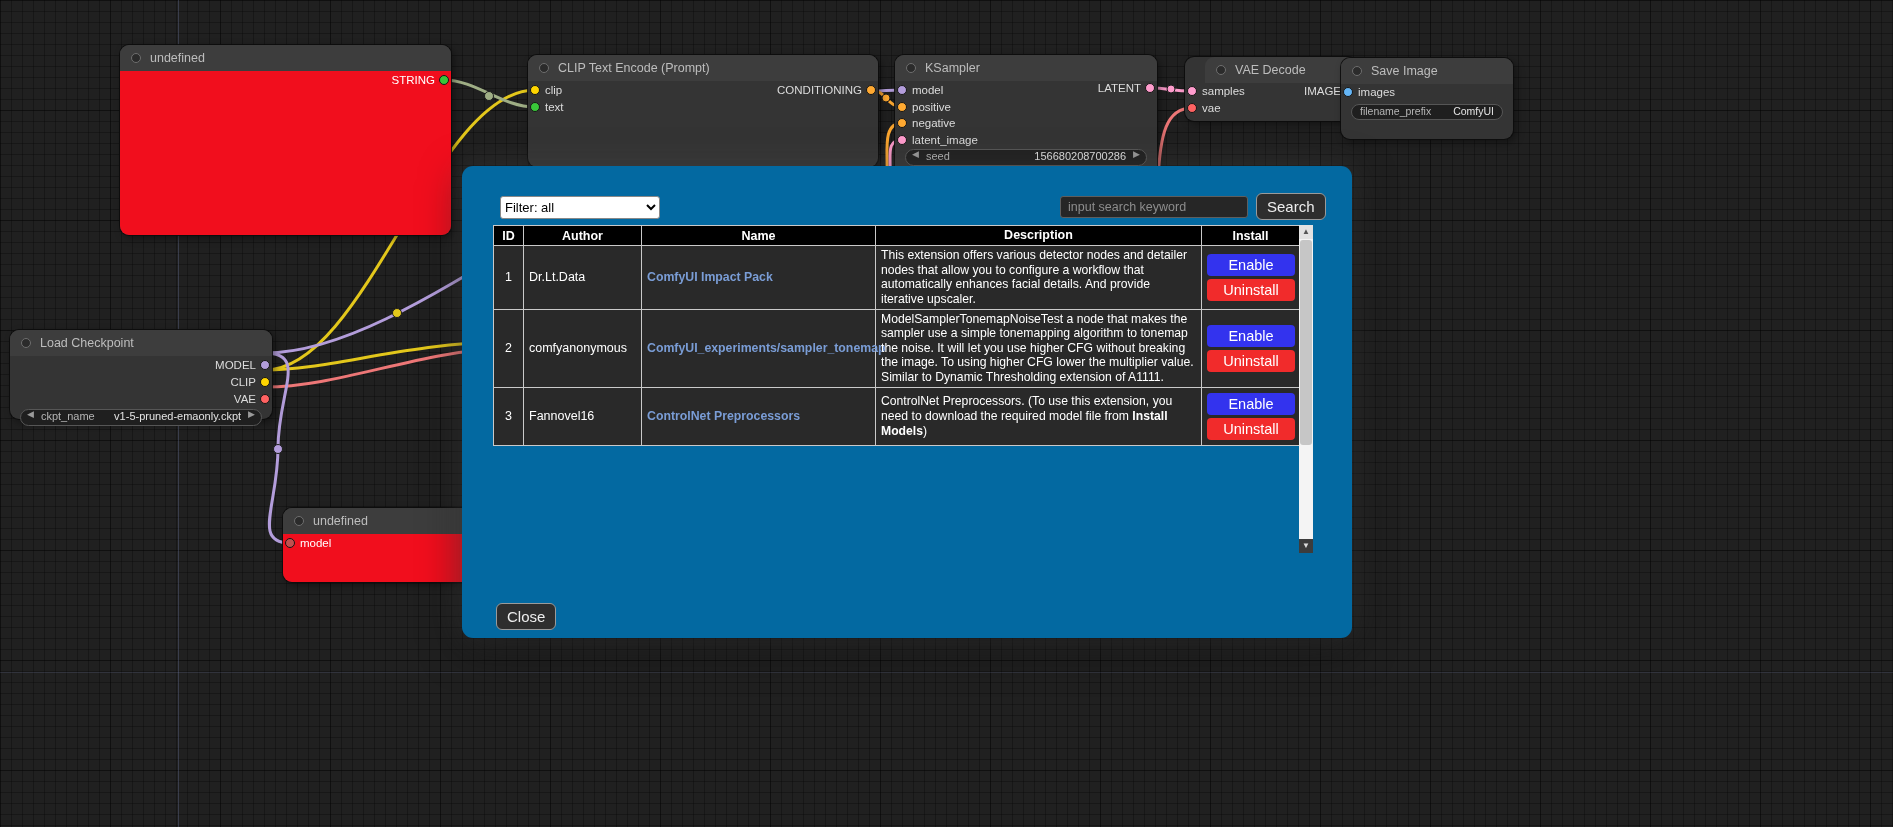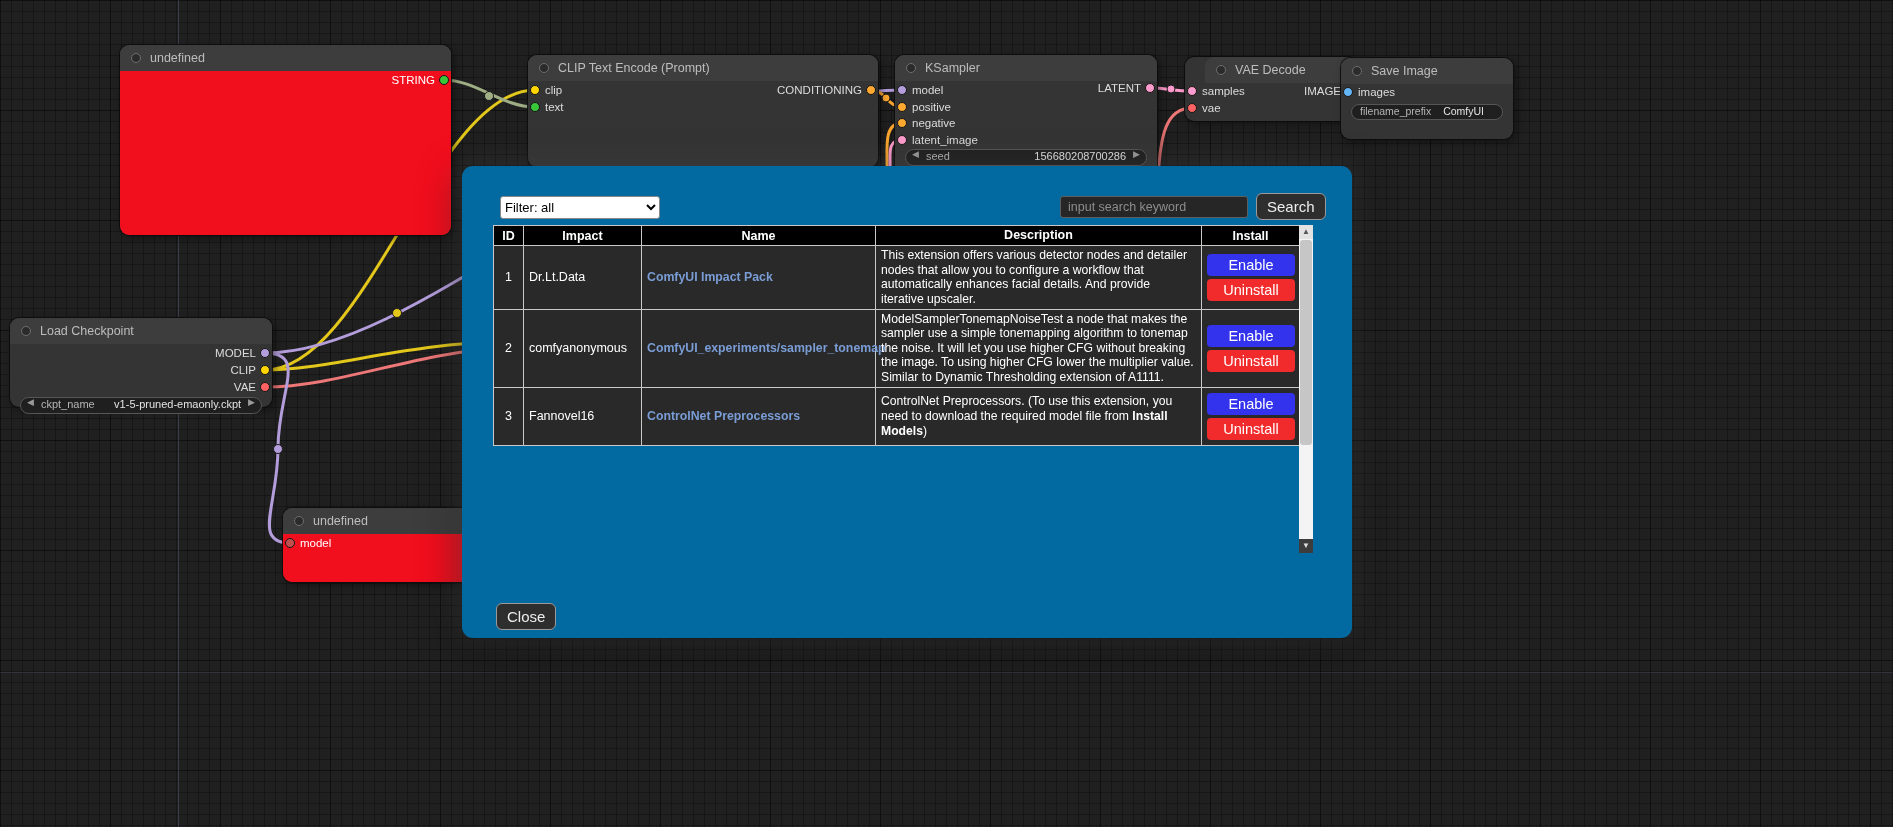--- a/index.html
+++ b/index.html
@@ -34,21 +34,21 @@
   .pin { position:absolute; width:10px; height:10px; border-radius:50%; border:1px solid #161616; z-index:4; }
   .slot-label { position:absolute; font-size:11.5px; color:#dcdcdc; line-height:14px; white-space:nowrap; }
   .slot-label.out { text-align:right; }
   .slot-label.on-red { color:#ffffff; }
   .widget { position:absolute; height:17px; background:#1f1f1f; border:1px solid #565656; border-radius:9px;
             display:flex; font-size:11px; color:#c9c9c9; padding:0 6px; }
   .widget .arrow { color:#9a9a9a; font-size:9px; line-height:1; }
   .widget .wname { margin:0 7px; color:#b5b5b5; white-space:nowrap; }
   .widget .wvalue { margin-left:auto; margin-right:7px; color:#e3e3e3; white-space:nowrap; }
   .widget.noarrows .wname { margin-left:2px; }
-  .widget.noarrows .wvalue { margin-right:12px; }
+  .widget.noarrows .wvalue { margin-right:2px; }
 
   
   .dialog { position:absolute; left:462px; top:166px; width:890px; height:472px; z-index:10;
             background:#0369a1; border-radius:11px;
             box-shadow:0 0 34px rgba(255,255,255,0.12), 0 10px 40px rgba(0,0,0,0.55); }
   .filter-select { position:absolute; left:38px; top:30px; width:160px; height:23px;
                    font-size:13px; font-family:"Liberation Sans",sans-serif; background:#ffffff; color:#000;
                    border:1px solid #888; border-radius:3px; }
   .search-input { position:absolute; left:598px; top:30px; width:188px; height:22px;
                   background:#262626; border:1px solid #5e5e5e; border-radius:3px;
@@ -176,21 +176,21 @@
       <span class="node-title">Save Image</span>
     </div>
     <span class="pin" style="left:2px;top:29px;background:var(--pin-blue);"></span>
     <span class="slot-label" style="left:17px;top:27px;">images</span>
     <div class="widget noarrows" style="left:10px;top:46px;width:152px;height:16px;font-size:10.5px;">
       <span class="wname">filename_prefix</span>
       <span class="wvalue">ComfyUI</span>
     </div>
   </div>
 
-  <div class="node" style="left:10px;top:318px;width:262px;height:89px;">
+  <div class="node" style="left:10px;top:330px;width:262px;height:89px;">
     <div class="node-header">
       <span class="status-dot"></span>
       <span class="node-title">Load Checkpoint</span>
     </div>
     <span class="slot-label out" style="right:16px;top:28px;">MODEL</span>
     <span class="pin" style="left:250px;top:30px;background:var(--pin-lavender);"></span>
     <span class="slot-label out" style="right:16px;top:45px;">CLIP</span>
     <span class="pin" style="left:250px;top:47px;background:var(--pin-yellow);"></span>
     <span class="slot-label out" style="right:16px;top:62px;">VAE</span>
     <span class="pin" style="left:250px;top:64px;background:var(--pin-red);"></span>
@@ -217,21 +217,21 @@
       <option>Filter: all</option>
     </select>
     <input class="search-input" type="text" placeholder="input search keyword" style="">
     <button class="btn-plain search-btn">Search</button>
 
     <div class="table-wrap">
       <table class="ext">
         <thead>
           <tr>
             <th class="col-id">ID</th>
-            <th class="col-author">Impact</th>
+            <th class="col-author">Author</th>
             <th class="col-name">Name</th>
             <th class="col-desc">Description</th>
             <th class="col-install">Install</th>
           </tr>
         </thead>
         <tbody>
             <tr>
               <td class="col-id">1</td>
               <td class="col-author">Dr.Lt.Data</td>
               <td class="col-name"><a href="#">ComfyUI Impact Pack</a></td>

